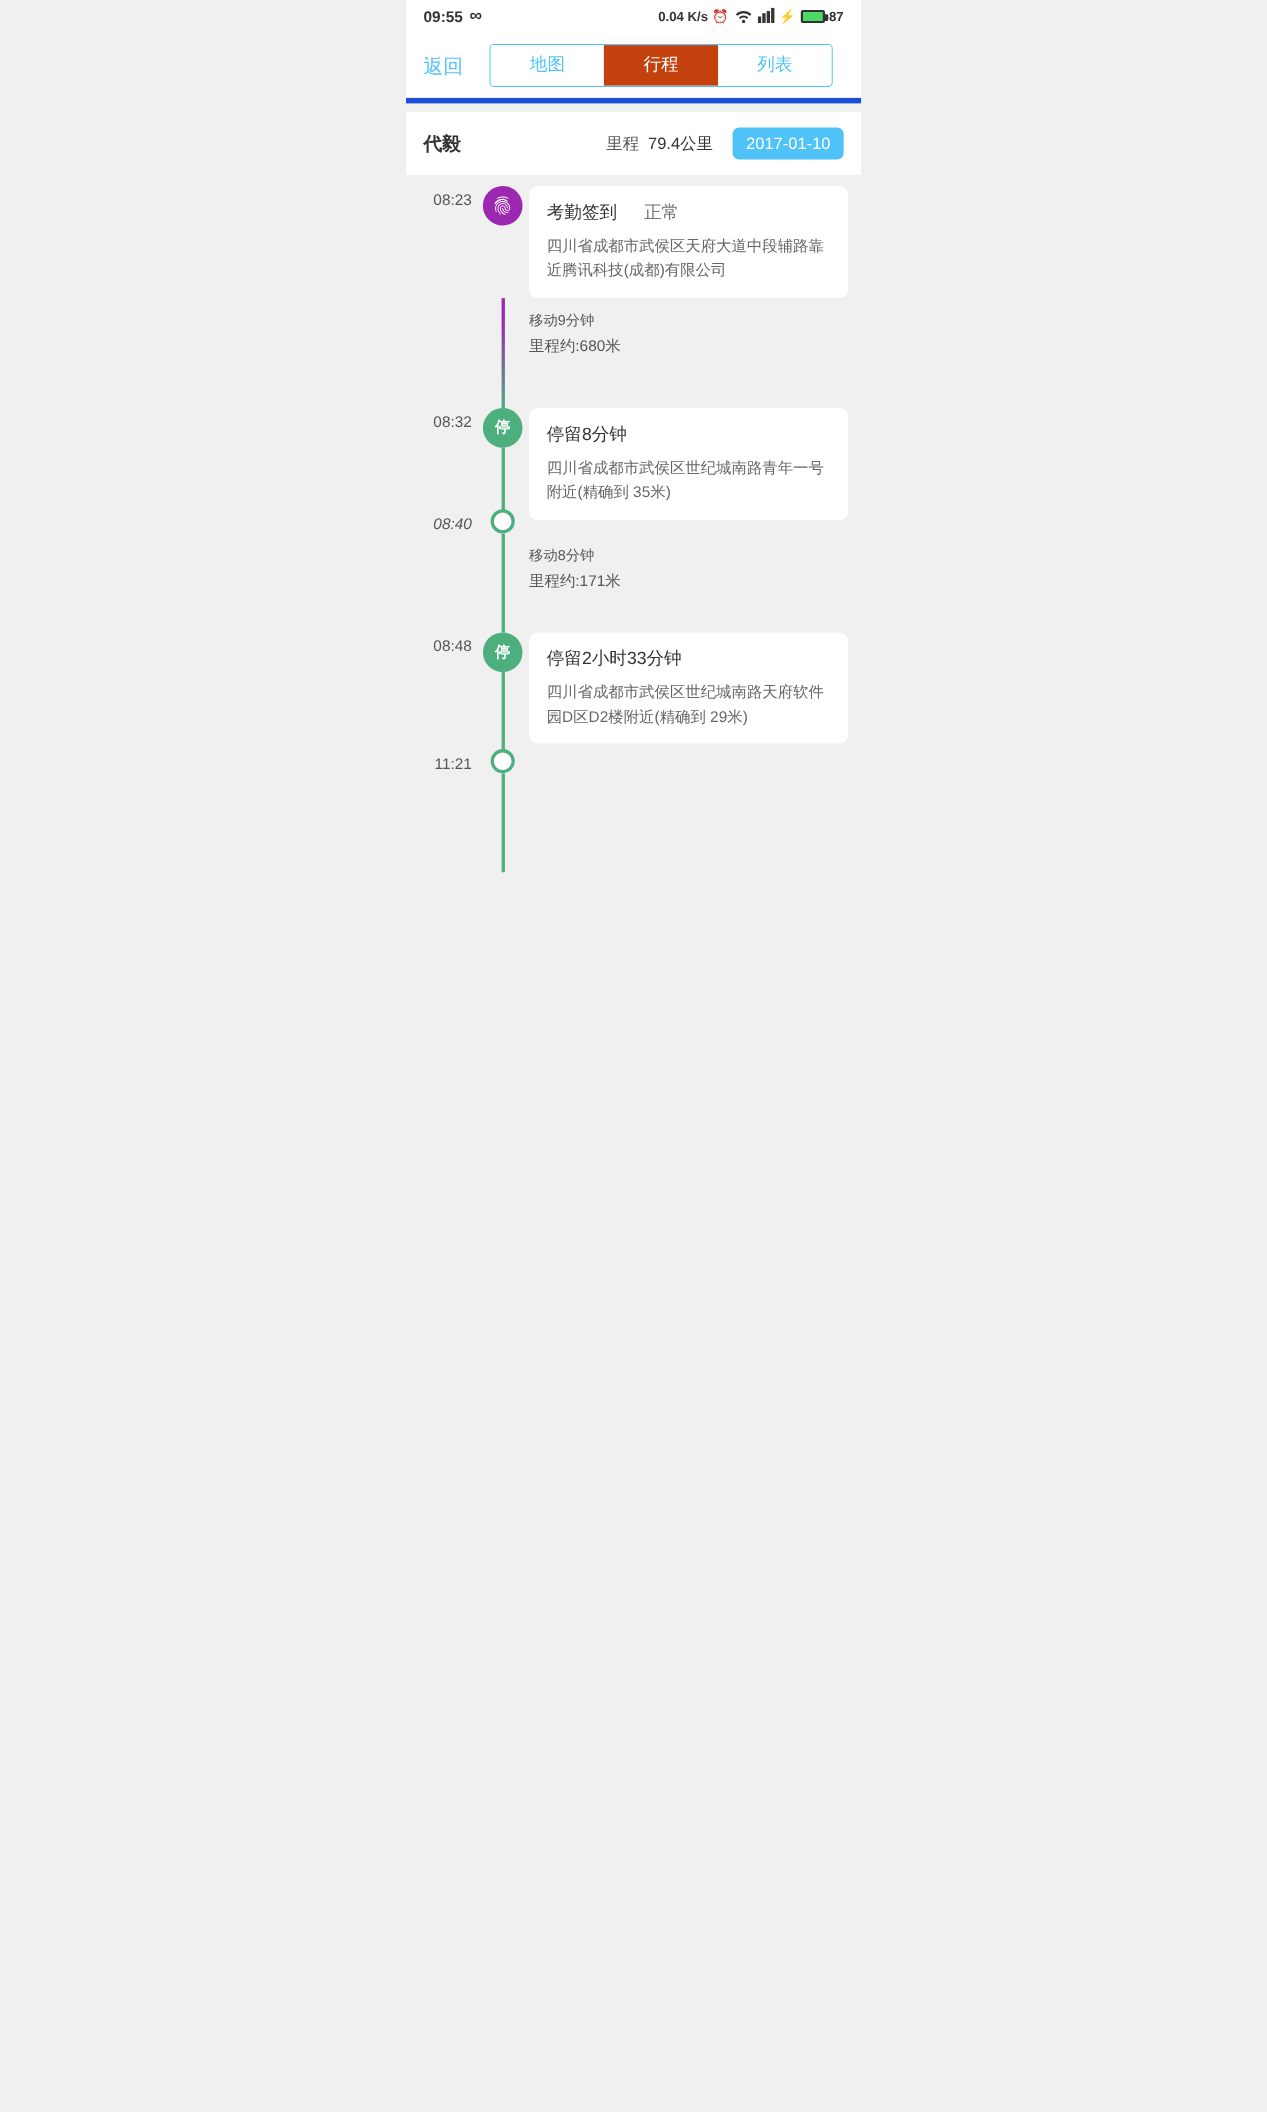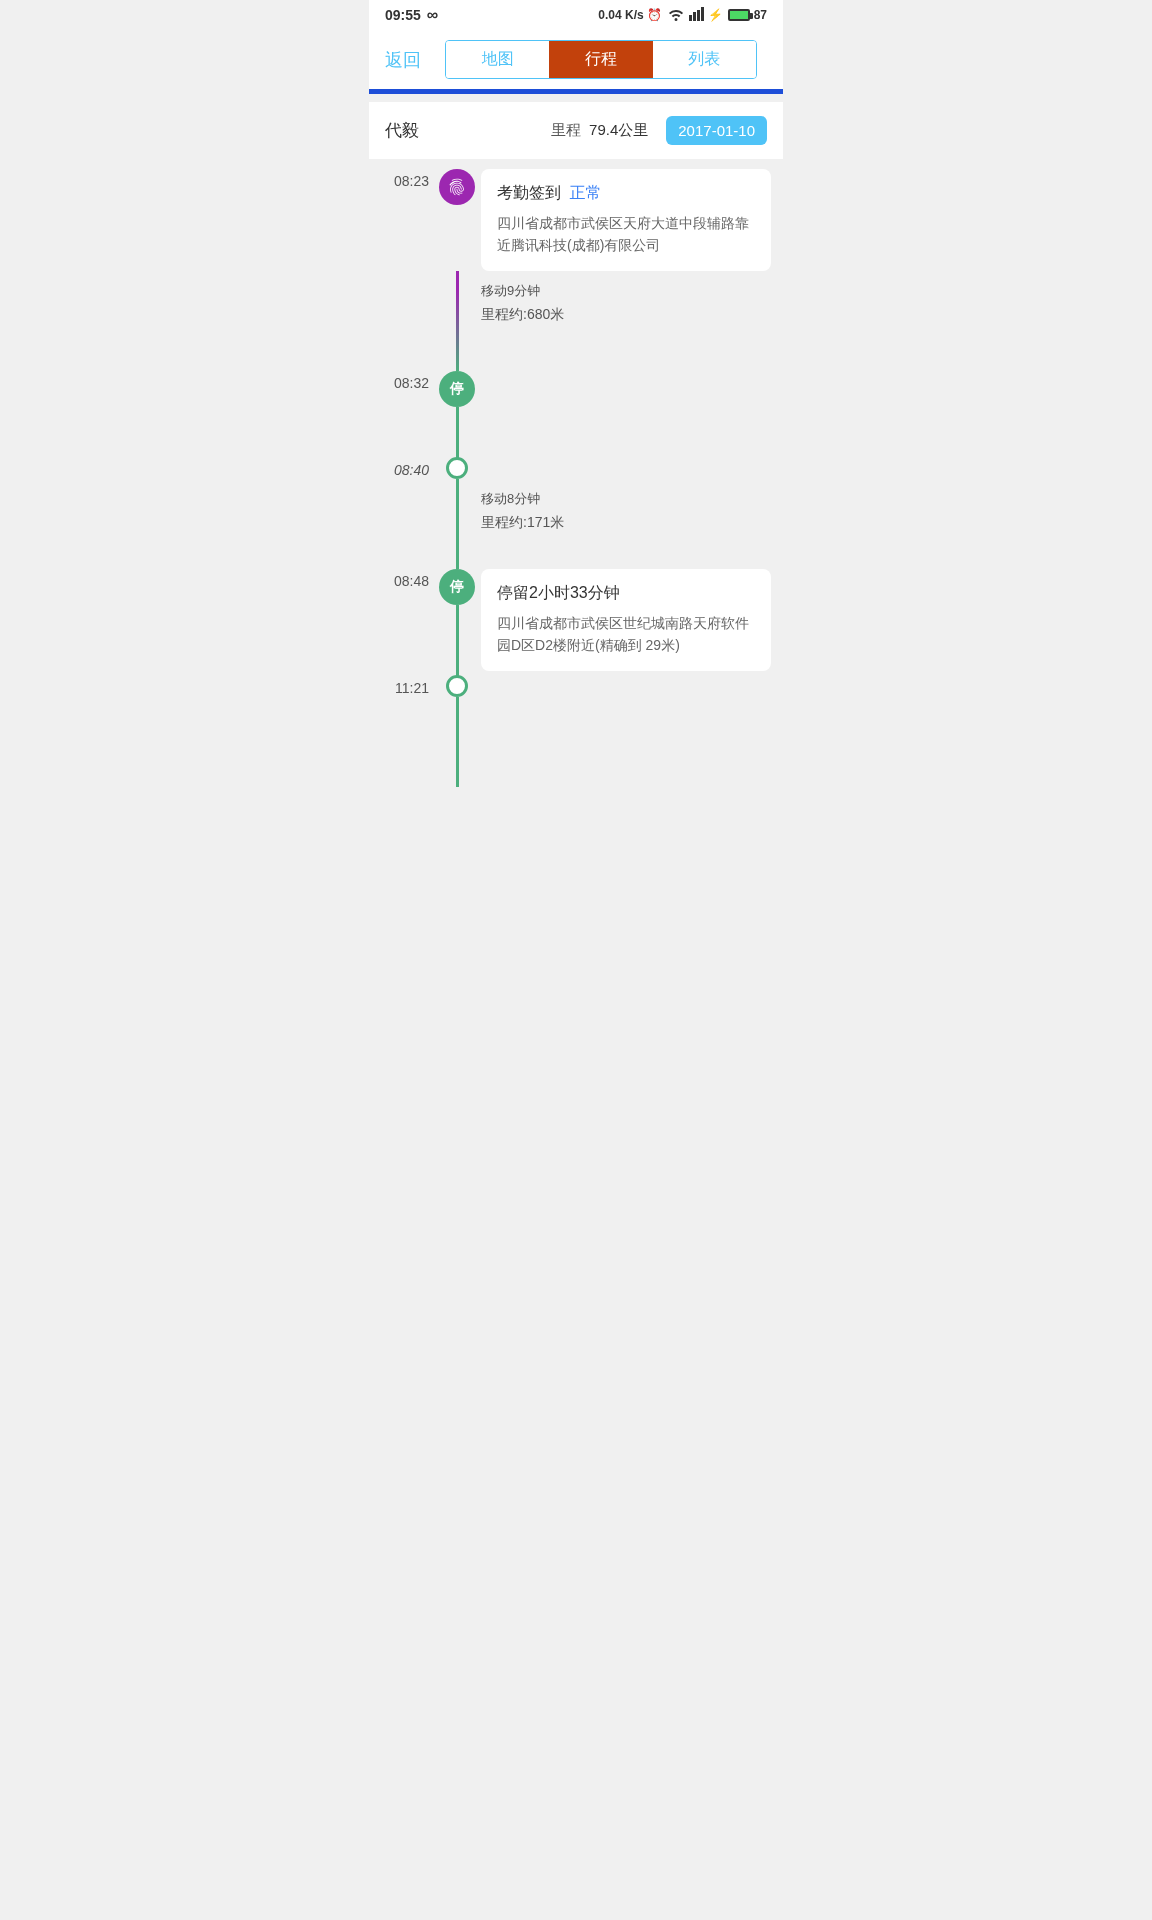--- a/index.html
+++ b/index.html
@@ -85,21 +85,21 @@
     .info-bar {
       background: #fff;
       display: flex;
       align-items: center;
       padding: 14px 16px;
       margin-top: 8px;
       font-size: 16px;
       color: #333;
       gap: 8px;
     }
-    .info-bar .name { font-size: 17px; font-weight: 400; }
+    .info-bar .name { font-size: 17px; font-weight: 700; }
     .info-bar .mileage-label { margin-left: auto; color: #555; font-size: 15px; }
     .info-bar .mileage-value { color: #333; font-size: 15px; margin-right: 10px; }
     .date-badge {
       background: #4fc3f7;
       color: #fff;
       border-radius: 6px;
       padding: 6px 12px;
       font-size: 15px;
       white-space: nowrap;
     }
@@ -161,21 +161,21 @@
       padding: 14px 16px;
       margin-right: 12px;
       margin-left: 4px;
     }
     .content-card .title {
       font-size: 16px;
       font-weight: 500;
       color: #333;
       margin-bottom: 8px;
     }
-    .content-card .title .status-normal { color: #3b82f6; margin-left: 4px; }
+    .content-card .title .status-normal { color: #737373; margin-left: 20px; }
     .content-card .address {
       font-size: 14px;
       color: #666;
       line-height: 1.6;
     }
     .move-time-col { width: 68px; flex-shrink: 0; }
     .move-line-col {
       width: 40px;
       display: flex;
       flex-direction: column;
@@ -295,20 +295,24 @@
     <div class="row" style="align-items:flex-start;">
       <div class="time-col">
         <span>08:32</span>
       </div>
       <div class="line-col" style="align-items:center;">
         <div class="dot green">
           <span>停</span>
         </div>
         <div class="v-line green" style="height:60px;"></div>
       </div>
+      <div class="content-card">
+        <div class="title">停留8分钟</div>
+        <div class="address">四川省成都市武侯区世纪城南路青年一号附近(精确到 35米)</div>
+      </div>
     </div>
 
     <div class="row" style="align-items:center; margin-top:-10px;font-style:italic;">
       <div class="time-col">
         <span>08:40</span>
       </div>
       <div class="line-col" style="align-items:center;">
         <div class="dot green-outline"></div>
       </div>
       <div style="flex:1;"></div>

